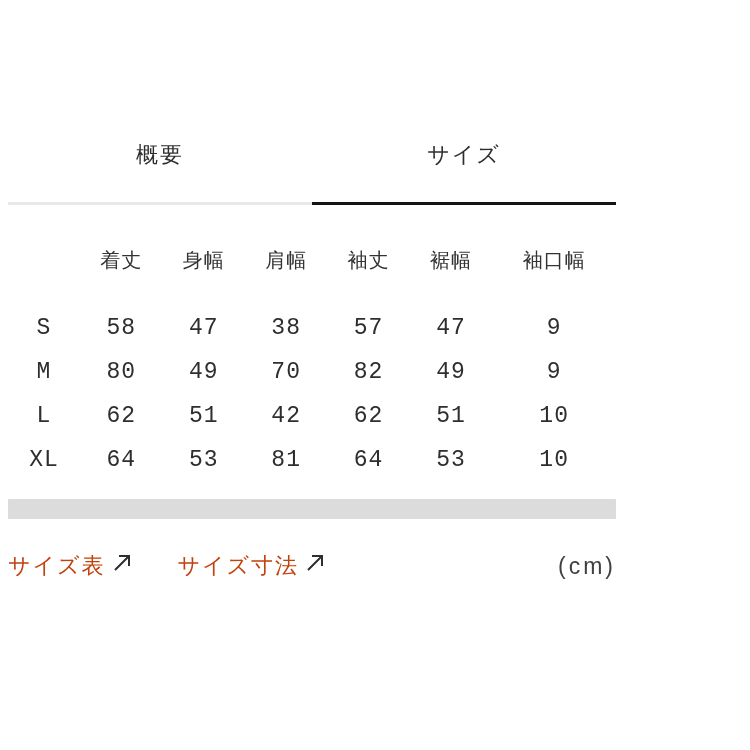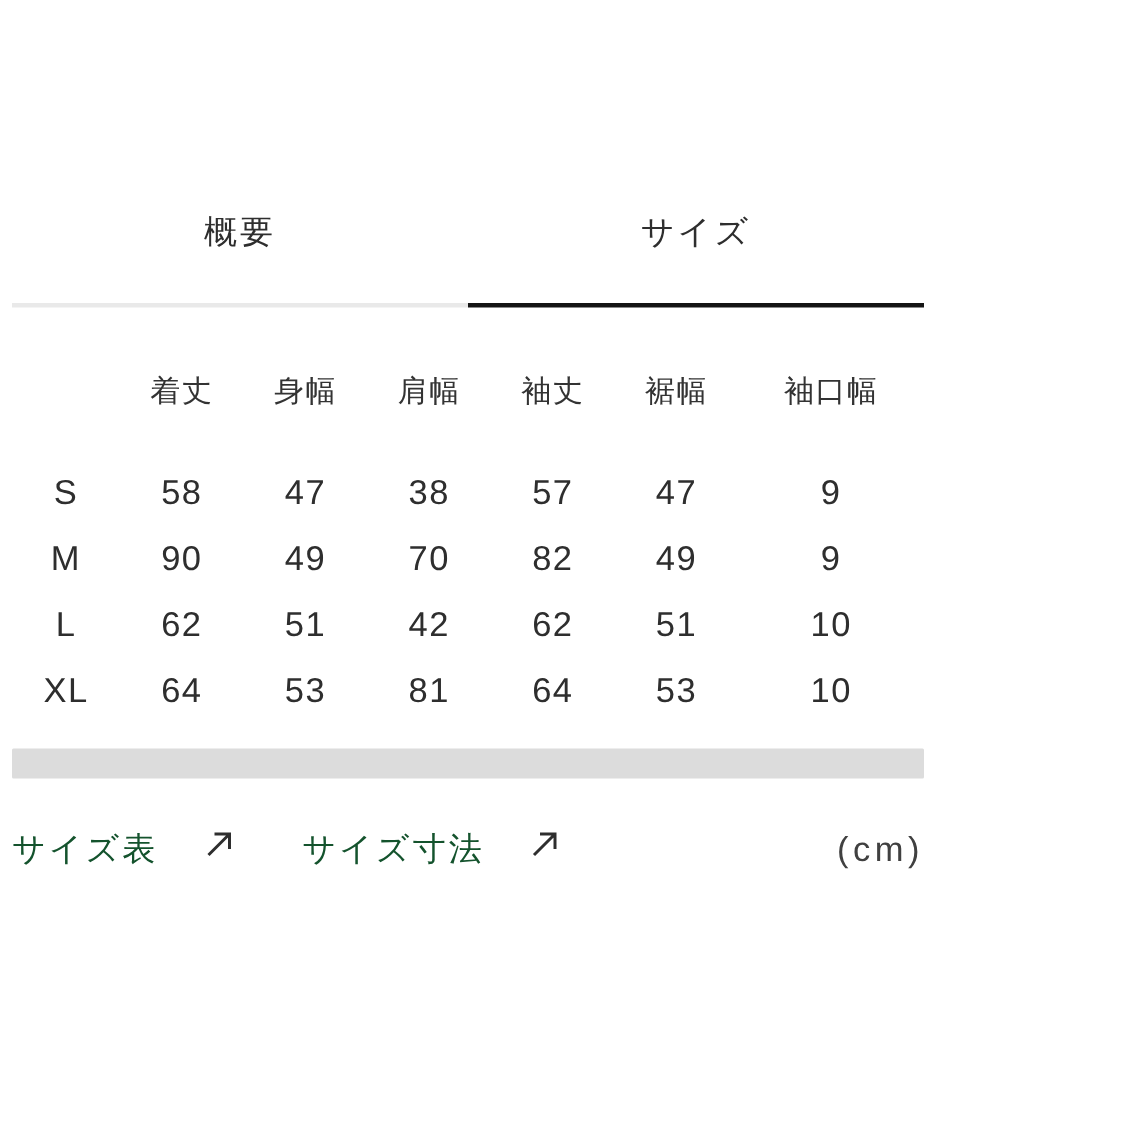--- a/index.html
+++ b/index.html
@@ -36,20 +36,21 @@
   
   .size-table {
     margin-top: 42px;
     width: 100%;
     border-collapse: collapse;
   }
   .size-table th, .size-table td {
     font-weight: normal;
     text-align: center;
     white-space: nowrap;
+    font-family: Liberation Mono, monospace;
   }
   .size-table col.label-col { width: 72px; }
   .size-table th {
     font-size: 20px;
     letter-spacing: 1px;
     height: 30px;
     padding-bottom: 32px;
     color: #333333;
   }
   .size-table td {
@@ -67,24 +68,24 @@
   }
   
   .footer {
     margin-top: 32px;
     display: flex;
     align-items: center;
   }
   .footer-link {
     display: inline-flex;
     align-items: center;
-    gap: 28px;
+    gap: 4px;
     font-size: 22px;
     letter-spacing: 2px;
-    color: #14532d;
+    color: #c2410c;
     cursor: pointer;
     text-decoration: none;
   }
   .footer-link + .footer-link { margin-left: 44px; align-items: flex-end; }
   .arrow-icon { display: inline-block; }
   .unit {
     margin-left: auto;
     font-size: 23px;
     letter-spacing: 3px;
     color: #404040;
@@ -126,21 +127,21 @@
         <td>S</td>
         <td>58</td>
         <td>47</td>
         <td>38</td>
         <td>57</td>
         <td>47</td>
         <td>9</td>
       </tr>
       <tr>
         <td>M</td>
-        <td>90</td>
+        <td>80</td>
         <td>49</td>
         <td>70</td>
         <td>82</td>
         <td>49</td>
         <td>9</td>
       </tr>
       <tr>
         <td>L</td>
         <td>62</td>
         <td>51</td>

